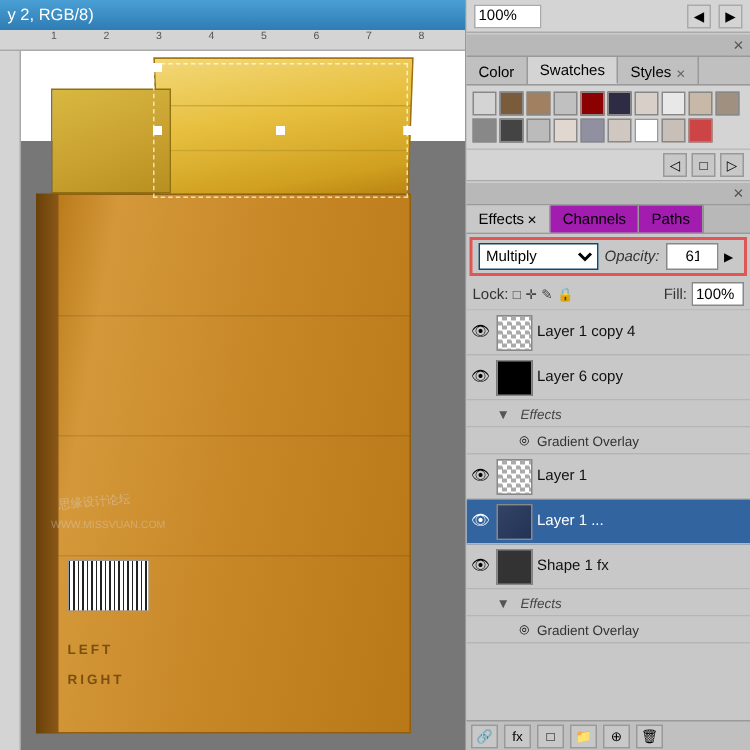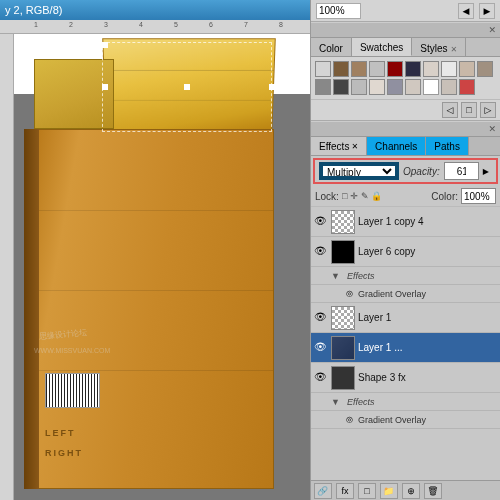--- a/index.html
+++ b/index.html
@@ -193,21 +193,21 @@
       display: flex;
       background: #b8b8b8;
       border-bottom: 1px solid #999;
     }
 
     .layers-tab {
       padding: 2px 8px;
       font-size: 10px;
       cursor: pointer;
       border-right: 1px solid #999;
-      background: #0ea5e9;
+      background: #a21caf;
       height: 18px;
       display: flex;
       align-items: center;
     }
 
     .layers-tab.active {
       background: #c8c8c8;
     }
 
     
@@ -219,21 +219,21 @@
       background: #c8c8c8;
       border-bottom: 1px solid #aaa;
       border: 2px solid #e05555;
       margin: 2px;
     }
 
     .blend-select {
       width: 80px;
       height: 18px;
       font-size: 10px;
-      border: 4px solid #0c4a6e;
+      border: 1px solid #0c4a6e;
       background: white;
     }
 
     .opacity-label {
       font-size: 10px;
       color: #333;
       font-style: italic;
     }
 
     .opacity-input {
@@ -531,21 +531,21 @@
         <input class="opacity-input" type="text" value="61%" style="">
         <span class="opacity-arrow">▶</span>
       </div>
 
       <div class="lock-bar">
         <span style="font-size:10px; color:#333;">Lock:</span>
         <span class="lock-icon">□</span>
         <span class="lock-icon">✛</span>
         <span class="lock-icon">✎</span>
         <span class="lock-icon">🔒</span>
-        <span class="fill-label">Color:</span>
+        <span class="fill-label">Fill:</span>
         <input class="fill-input" type="text" value="100%" style="">
       </div>
 
       <div class="layers-list">
 
         <div class="layer-row">
           <span class="eye-icon">👁</span>
           <div class="layer-thumb layer-thumb-checker"></div>
           <span class="layer-name">Layer 1 copy 4</span>
         </div>
@@ -577,21 +577,21 @@
           <span class="eye-icon">👁</span>
           <div class="layer-thumb layer-thumb-blue">
             <div style="width:100%; height:100%; background:black; opacity:0.5;"></div>
           </div>
           <span class="layer-name">Layer 1 ...</span>
         </div>
 
         <div class="layer-row">
           <span class="eye-icon">👁</span>
           <div class="layer-thumb layer-thumb-dark"></div>
-          <span class="layer-name">Shape 3 fx</span>
+          <span class="layer-name">Shape 1 fx</span>
         </div>
 
         <div class="effects-row">
           <span style="font-size:9px; color:#555; margin-right:4px;">▼</span>
           <span class="effects-label">Effects</span>
         </div>
         <div class="effects-row" style="padding-left:35px;">
           <span style="font-size:8px; margin-right:2px;">◎</span>
           <span class="effects-item">Gradient Overlay</span>
         </div>

